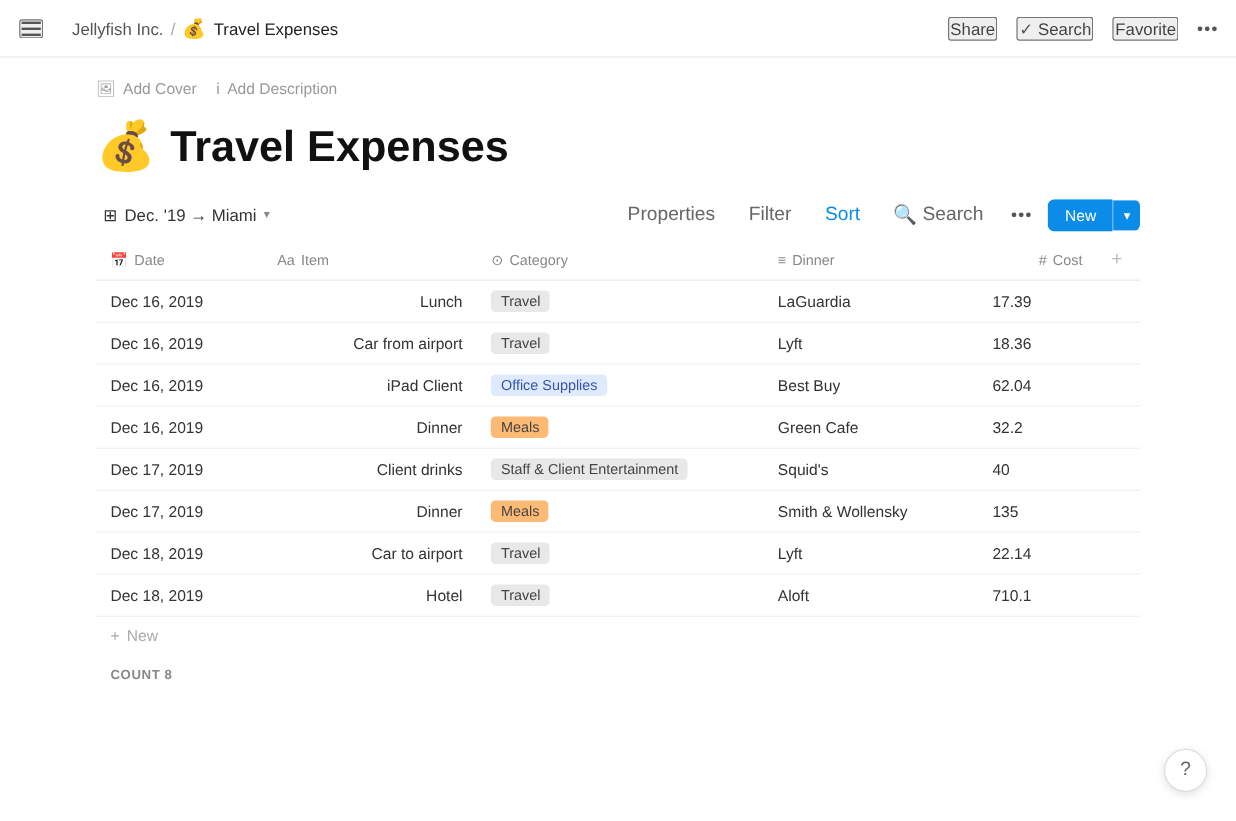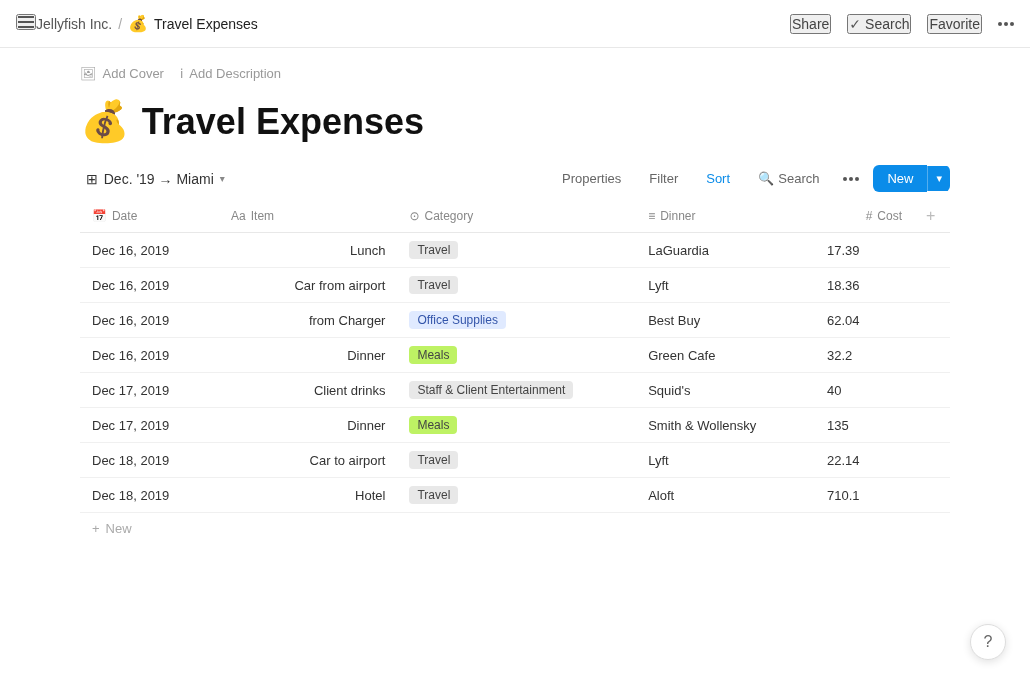--- a/index.html
+++ b/index.html
@@ -17,22 +17,22 @@
     .top-nav {
       display: flex;
       align-items: center;
       justify-content: space-between;
       padding: 0 16px;
       height: 48px;
       border-bottom: 1px solid #e8e8e8;
     }
     .top-nav-left {
       display: flex;
-      align-items: flex-start;
-      gap: 0;
+      align-items: center;
+      gap: 24px;
     }
     .hamburger-icon {
       display: flex; flex-direction: column; gap: 3px; cursor: pointer;
     }
     .hamburger-icon span {
       display: block; width: 16px; height: 2px; background: #555;
     }
     .breadcrumb {
       display: flex; align-items: center; gap: 6px;
     }
@@ -107,21 +107,21 @@
       background: none; border: none; padding: 4px 6px;
       border-radius: 4px;
     }
     .grid-icon { font-size: 14px; }
     .chevron-down { font-size: 10px; color: #888; }
 
     .toolbar-right {
       display: flex; align-items: center; gap: 8px;
     }
     .toolbar-btn {
-      background: none; border: none; color: #666; font-size: 13px;
+      background: none; border: none; color: #666; font-size: 16px;
       padding: 4px 10px; border-radius: 4px; cursor: pointer;
       display: flex; align-items: center; gap: 4px;
     }
     .toolbar-btn.active { color: #0b8ce9; }
     .toolbar-btn-more {
       background: none; border: none; color: #666; cursor: pointer;
       padding: 4px 6px; border-radius: 4px;
       display: flex; align-items: center; gap: 2px;
     }
 
@@ -175,21 +175,21 @@
     .tag {
       display: inline-block;
       padding: 2px 8px;
       border-radius: 4px;
       font-size: 12px;
       background: #e8e8e8;
       color: #444;
     }
     .tag.travel { background: #e8e8e8; }
     .tag.office { background: #e0eaff; color: #3355aa; }
-    .tag.meals { background: #bef264; }
+    .tag.meals { background: #fdba74; }
     .tag.staff { background: #e8e8e8; }
 
     .add-new-row {
       display: flex; align-items: center; gap: 6px;
       padding: 8px 12px;
       color: #aaa; font-size: 13px; cursor: pointer;
     }
 
     .count-row {
       padding: 12px 12px 4px 12px;
@@ -350,21 +350,21 @@
         <tr>
           <td class="col-date">Dec 16, 2019</td>
           <td class="col-item">Car from airport</td>
           <td class="col-category"><span class="tag travel">Travel</span></td>
           <td class="col-vendor">Lyft</td>
           <td class="col-cost">18.36</td>
           <td></td>
         </tr>
         <tr>
           <td class="col-date">Dec 16, 2019</td>
-          <td class="col-item">from Charger</td>
+          <td class="col-item">iPad Client</td>
           <td class="col-category"><span class="tag office">Office Supplies</span></td>
           <td class="col-vendor">Best Buy</td>
           <td class="col-cost">62.04</td>
           <td></td>
         </tr>
         <tr>
           <td class="col-date">Dec 16, 2019</td>
           <td class="col-item">Dinner</td>
           <td class="col-category"><span class="tag meals">Meals</span></td>
           <td class="col-vendor">Green Cafe</td>
@@ -404,16 +404,19 @@
           <td></td>
         </tr>
       </tbody>
   </table>
 
   <div class="add-new-row">
     <span>+</span>
     <span>New</span>
   </div>
 
+  <div class="count-row">
+    <span>COUNT</span>&nbsp;<span>8</span>
+  </div>
 
 </div>
 
 <button class="help-btn">?</button>
 
 </body></html>

